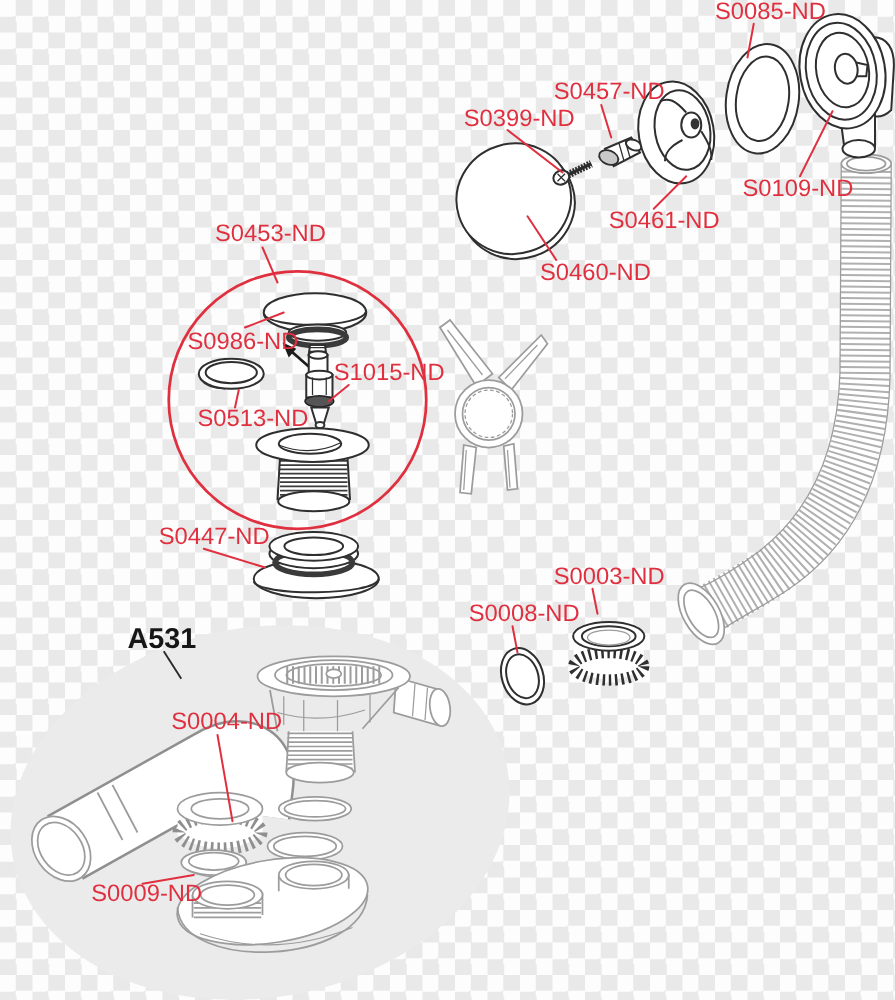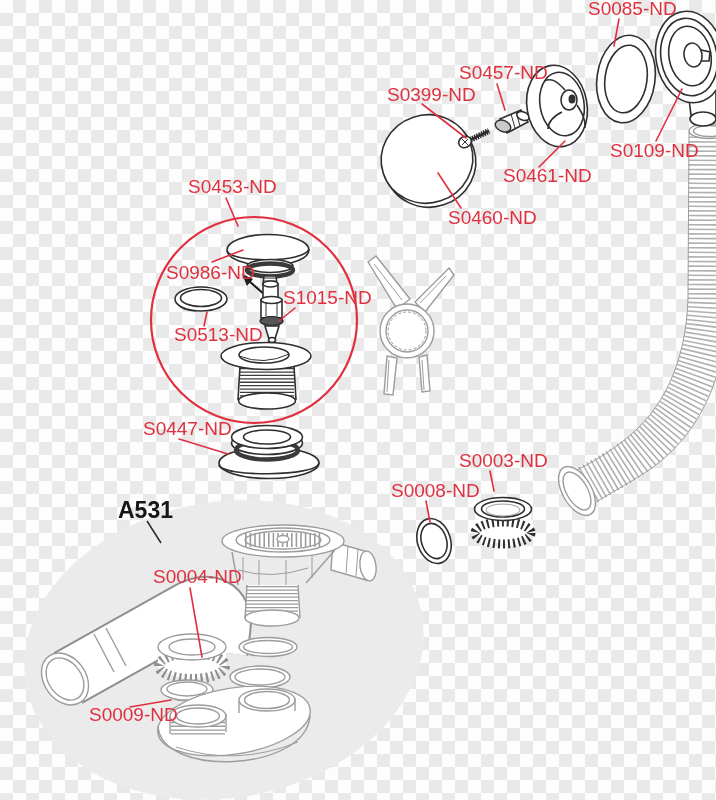--- a/index.html
+++ b/index.html
@@ -3,21 +3,21 @@
 <meta charset="utf-8">
 <style>
   html,body{margin:0;padding:0;}
   body{
     width:716px;height:800px;overflow:hidden;
     font-family:"Liberation Sans",sans-serif;
     background-color:#fdfdfd;
     background-image:conic-gradient(#e9e9e9 25%,transparent 0 50%,#e9e9e9 0 75%,transparent 0);
     background-size:26px 26px;
   }
-  .stage{position:relative;width:622px;height:800px;padding-left:16px;}
+  .stage{position:relative;width:622px;height:800px;}
   svg{display:block;}
   
   .ln{fill:none;stroke:#2f2f2f;stroke-width:1.6;}
   .lnw{fill:#ffffff;stroke:#2f2f2f;stroke-width:1.6;}
   .lnthin{fill:none;stroke:#2f2f2f;stroke-width:1;}
   
   .gr{fill:none;stroke:#9c9c9c;stroke-width:1.4;}
   .grw{fill:#ffffff;stroke:#9c9c9c;stroke-width:1.4;}
   .grthin{fill:none;stroke:#9c9c9c;stroke-width:1;}
   

